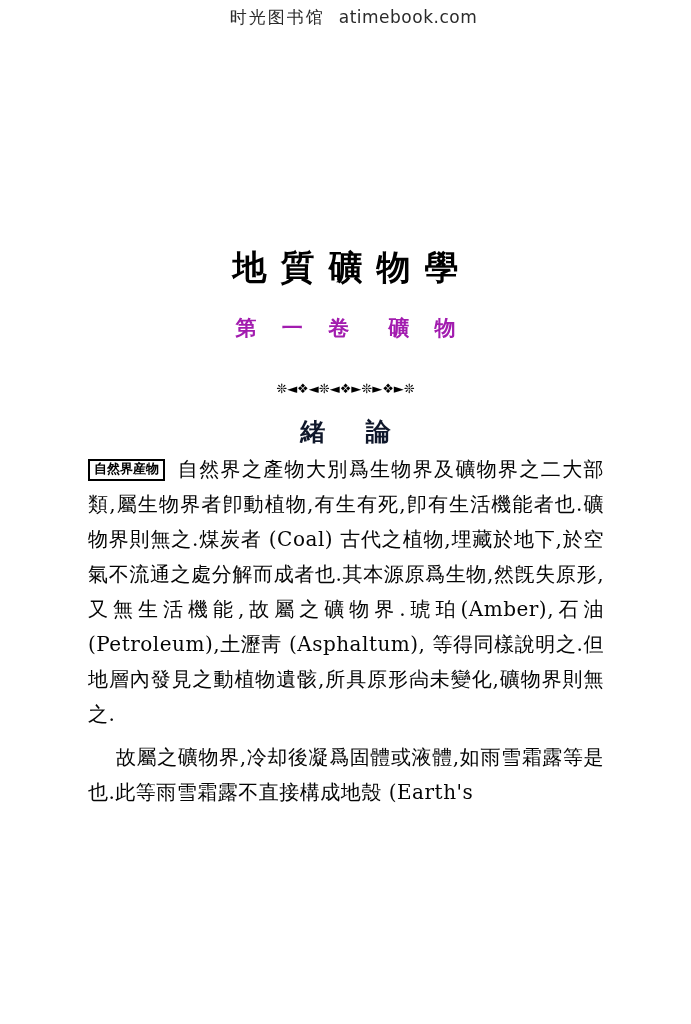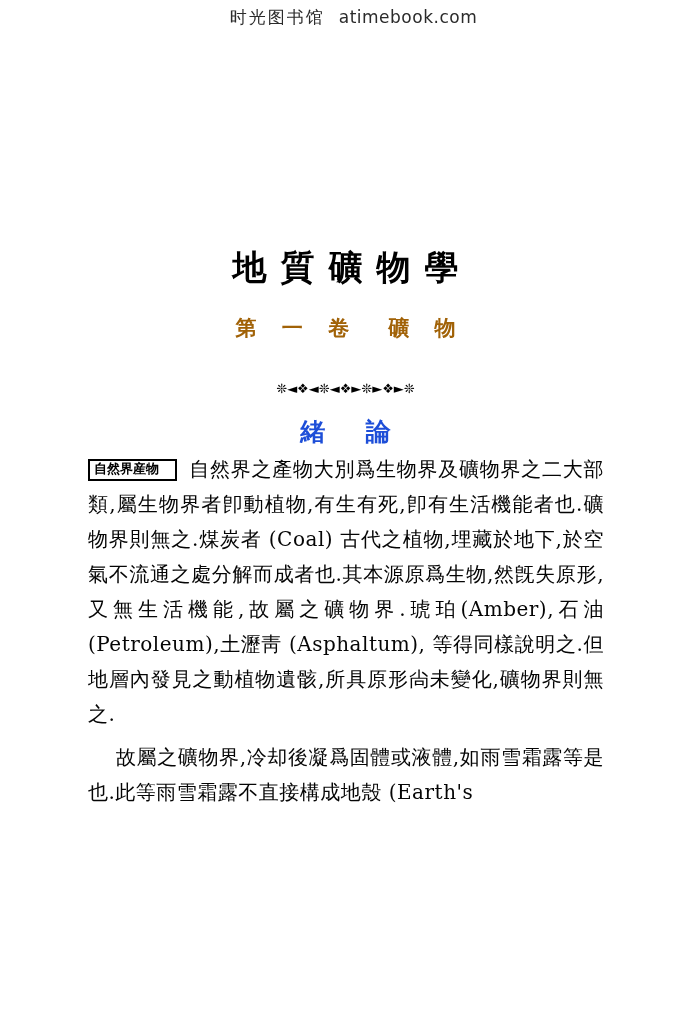--- a/index.html
+++ b/index.html
@@ -63,21 +63,21 @@
     color: #000;
     line-height: 1.1;
   }
   .doc-subtitle {
     margin-top: 25px;
     font-family: "DejaVu Serif", "Liberation Serif", serif;
     font-weight: bold;
     font-size: 21px;
     letter-spacing: 9px;
     text-indent: 9px;
-    color: #a16207;
+    color: #a21caf;
   }
   .doc-subtitle .sub-gap {
     display: inline-block;
     width: 30px;
   }
 
   
   .ornament {
     position: absolute;
     top: 382px;
@@ -96,21 +96,21 @@
     position: absolute;
     top: 415px;
     left: 0;
     width: 100%;
     text-align: center;
     font-family: "DejaVu Serif", "Liberation Serif", serif;
     font-weight: bold;
     font-size: 25px;
     letter-spacing: 16px;
     text-indent: 16px;
-    color: #1d4ed8;
+    color: #0f172a;
   }
 
   
   .body-area {
     position: absolute;
     top: 452px;
     left: 88px;
     width: 516px;
   }
   .para {
@@ -126,21 +126,21 @@
     text-indent: 28px;
   }
   .para + .para {
     margin-top: 8px;
   }
 
   
   .keyword-box {
     display: inline-block;
     border: 2px solid #000;
-    padding: 1px 16px 2px 4px;
+    padding: 1px 4px 2px 4px;
     font-family: "DejaVu Sans", "Liberation Sans", sans-serif;
     font-size: 13px;
     font-weight: bold;
     letter-spacing: 0px;
     line-height: 1.15;
     vertical-align: 3px;
     margin-right: 12px;
     color: #000;
     white-space: nowrap;
   }

